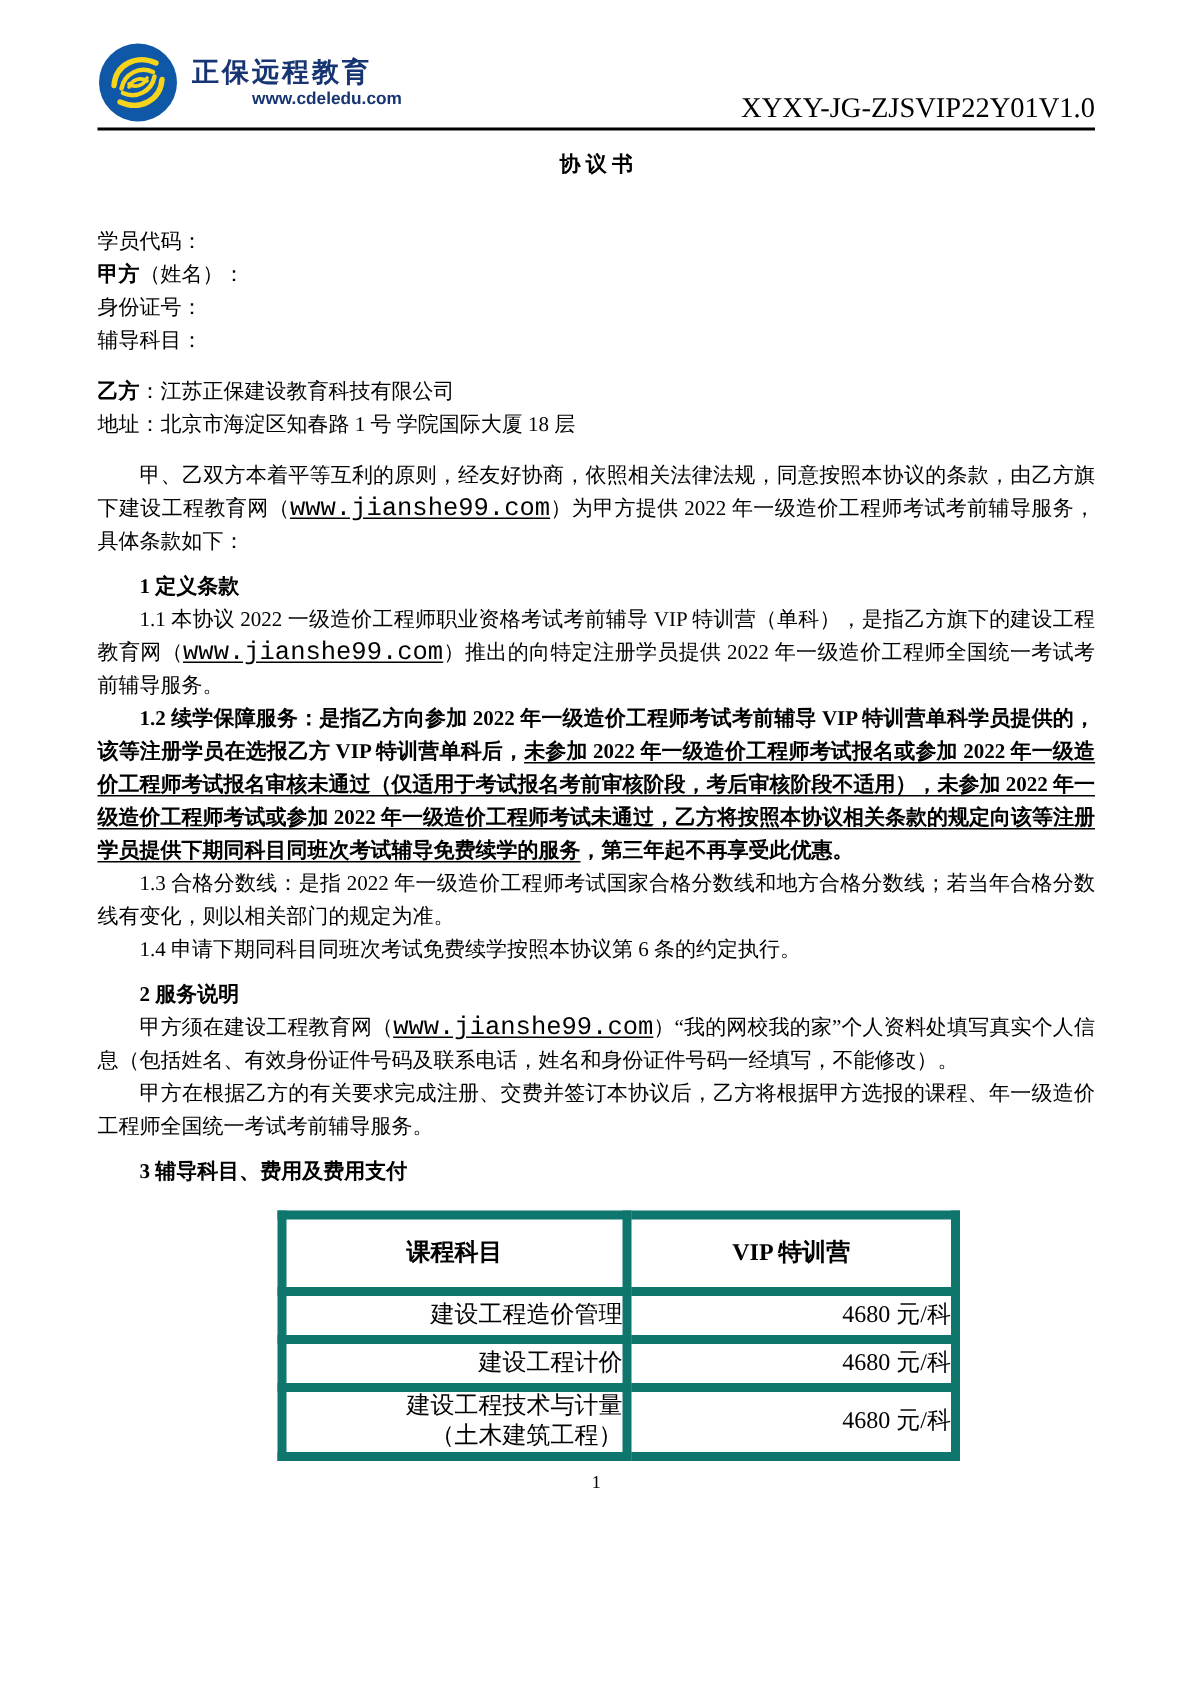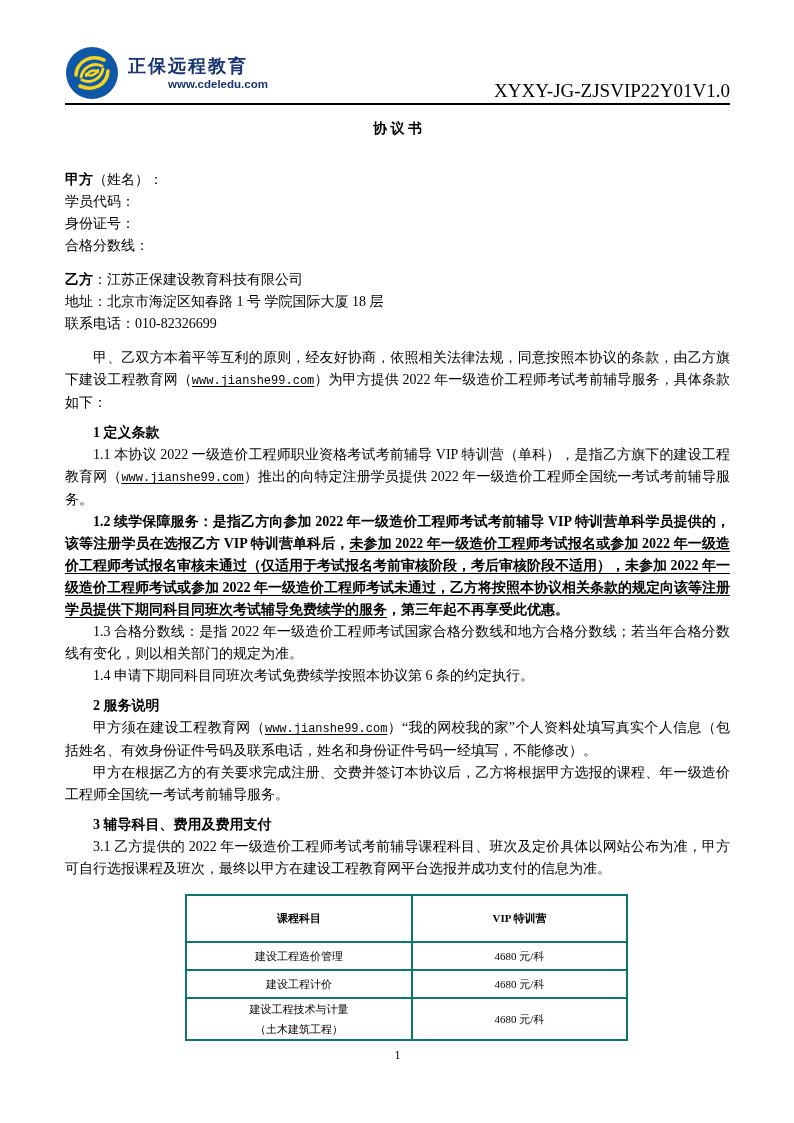--- a/index.html
+++ b/index.html
@@ -1,21 +1,21 @@
 <!DOCTYPE html>
 <html><head>
 <meta charset="utf-8">
 <style>
   html,body{margin:0;padding:0;background:#fff;}
   .page{
     position:relative;
     width:794px;height:1123px;
     margin:0 auto;
     box-sizing:border-box;
-    padding:46px 64px 0 65px;
+    padding:28px 64px 0 65px;
     background:#fff;
     font-family:"Liberation Serif","DejaVu Serif",serif;
     font-size:14px;color:#000;
     overflow:hidden;
   }
   
   .doc-header{display:flex;justify-content:space-between;align-items:flex-end;
     border-bottom:2px solid #000;padding-bottom:3px;}
   .brand{display:flex;align-items:center;gap:9px;}
   .logo{width:54px;height:54px;flex:0 0 auto;}
@@ -25,35 +25,35 @@
   .brand-url{font-family:"Liberation Sans","DejaVu Sans",sans-serif;font-weight:bold;
     font-size:11.5px;color:#173572;line-height:14px;margin-left:40px;}
   .doc-code{font-size:19px;line-height:18px;}
   
   .title{font-size:14px;font-weight:bold;text-align:center;margin:12px 0 0;line-height:24px;}
   
   p{margin:0;line-height:22px;text-align:justify;}
   .indent{text-indent:2em;}
   .bold{font-weight:bold;}
   .ul{text-decoration:underline;text-underline-offset:3px;}
-  .link{font-family:"Liberation Mono","DejaVu Sans Mono",monospace;font-size:12px;
+  .link{font-family:"Liberation Mono","DejaVu Sans Mono",monospace;font-size:17px;
     text-decoration:underline;text-underline-offset:2px;}
   .party-a{margin-top:28px;}
   .party-b{margin-top:12px;}
   .intro{margin-top:12px;}
   .sec-heading{font-weight:bold;text-indent:2em;margin-top:8px;}
   
   table.price{border-collapse:collapse;margin:14px 0 0 120px;}
   table.price th,table.price td{
-    border:2px solid #0f766e;text-align:center;vertical-align:middle;
-    font-size:11px;padding:0;
+    border:6px solid #0f766e;text-align:center;vertical-align:middle;
+    font-size:16px;padding:0;
   }
   table.price th{width:224px;height:45px;font-weight:bold;}
   table.price th:last-child{width:213px;}
-  table.price td{height:26px;line-height:20px;}
+  table.price td{height:26px;line-height:20px;text-align:right;}
   td.two-line{padding:2px 0;}
   .page-num{text-align:center;font-size:12px;margin-top:7px;line-height:14px;}
 </style>
 </head>
 <body>
 
 <div class="page">
 
   <div class="doc-header">
     <div class="brand">
@@ -72,30 +72,29 @@
         <div class="brand-name">正保远程教育</div>
         <div class="brand-url">www.cdeledu.com</div>
       </div>
     </div>
     <div class="doc-code">XYXY-JG-ZJSVIP22Y01V1.0</div>
   </div>
 
   <h1 class="title">协 议 书</h1>
 
   <div class="party-a">
+    <p>学员代码：</p>
     <p><span class="bold">甲方</span><span>（姓名）：</span></p>
-    <p>学员代码：</p>
     <p>身份证号：</p>
-    <p>合格分数线：</p>
+    <p>辅导科目：</p>
   </div>
 
   <div class="party-b">
     <p><span class="bold">乙方</span><span>：江苏正保建设教育科技有限公司</span></p>
     <p>地址：北京市海淀区知春路 1 号  学院国际大厦 18 层</p>
-    <p>联系电话：010-82326699</p>
   </div>
 
   <div class="intro">
     <p class="indent"><span>甲、乙双方本着平等互利的原则，经友好协商，依照相关法律法规，同意按照本协议的条款，由乙方旗下建设工程教育网（</span><span class="link">www.jianshe99.com</span><span>）为甲方提供 2022 年一级造价工程师考试考前辅导服务，具体条款如下：</span></p>
   </div>
 
   <div>
     <p class="sec-heading">1 定义条款</p>
     <p class="indent"><span>1.1 本协议 2022 一级造价工程师职业资格考试考前辅导 VIP 特训营（单科），是指乙方旗下的建设工程教育网（</span><span class="link">www.jianshe99.com</span><span>）推出的向特定注册学员提供 2022 年一级造价工程师全国统一考试考前辅导服务。</span></p>
     <p class="indent bold"><span>1.2 续学保障服务：是指乙方向参加 2022 年一级造价工程师考试考前辅导 VIP 特训营单科学员提供的，该等注册学员在选报乙方 VIP 特训营单科后，</span><span class="ul">未参加 2022 年一级造价工程师考试报名或参加 2022 年一级造价工程师考试报名审核未通过（仅适用于考试报名考前审核阶段，考后审核阶段不适用），未参加 2022 年一级造价工程师考试或参加 2022 年一级造价工程师考试未通过，乙方将按照本协议相关条款的规定向该等注册学员提供下期同科目同班次考试辅导免费续学的服务</span><span>，第三年起不再享受此优惠。</span></p>
@@ -104,21 +103,20 @@
   </div>
 
   <div>
     <p class="sec-heading">2 服务说明</p>
     <p class="indent"><span>甲方须在建设工程教育网（</span><span class="link">www.jianshe99.com</span><span>）“我的网校我的家”个人资料处填写真实个人信息（包括姓名、有效身份证件号码及联系电话，姓名和身份证件号码一经填写，不能修改）。</span></p>
     <p class="indent">甲方在根据乙方的有关要求完成注册、交费并签订本协议后，乙方将根据甲方选报的课程、年一级造价工程师全国统一考试考前辅导服务。</p>
   </div>
 
   <div>
     <p class="sec-heading">3 辅导科目、费用及费用支付</p>
-    <p class="indent">3.1 乙方提供的 2022 年一级造价工程师考试考前辅导课程科目、班次及定价具体以网站公布为准，甲方可自行选报课程及班次，最终以甲方在建设工程教育网平台选报并成功支付的信息为准。</p>
   </div>
 
   <table class="price">
     <tbody>
         <tr>
       <th>课程科目</th>
       <th>VIP 特训营</th>
     </tr>
     <tr>
       <td>建设工程造价管理</td>

